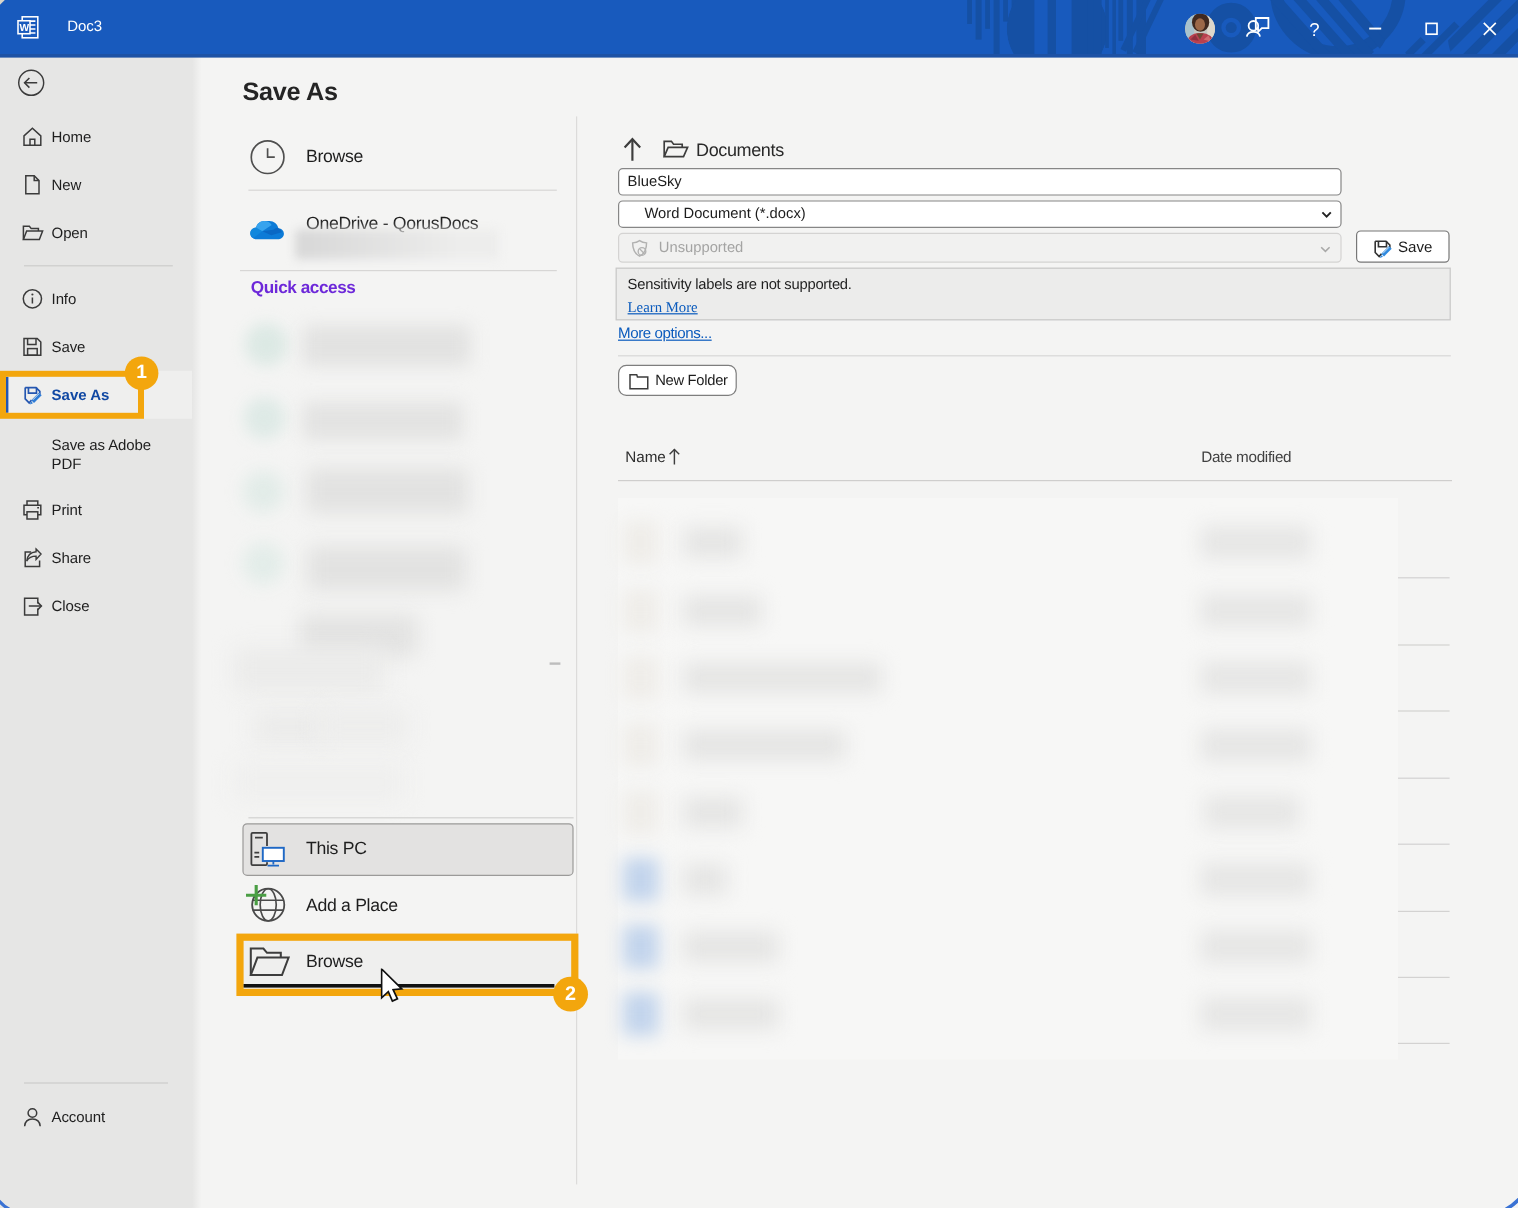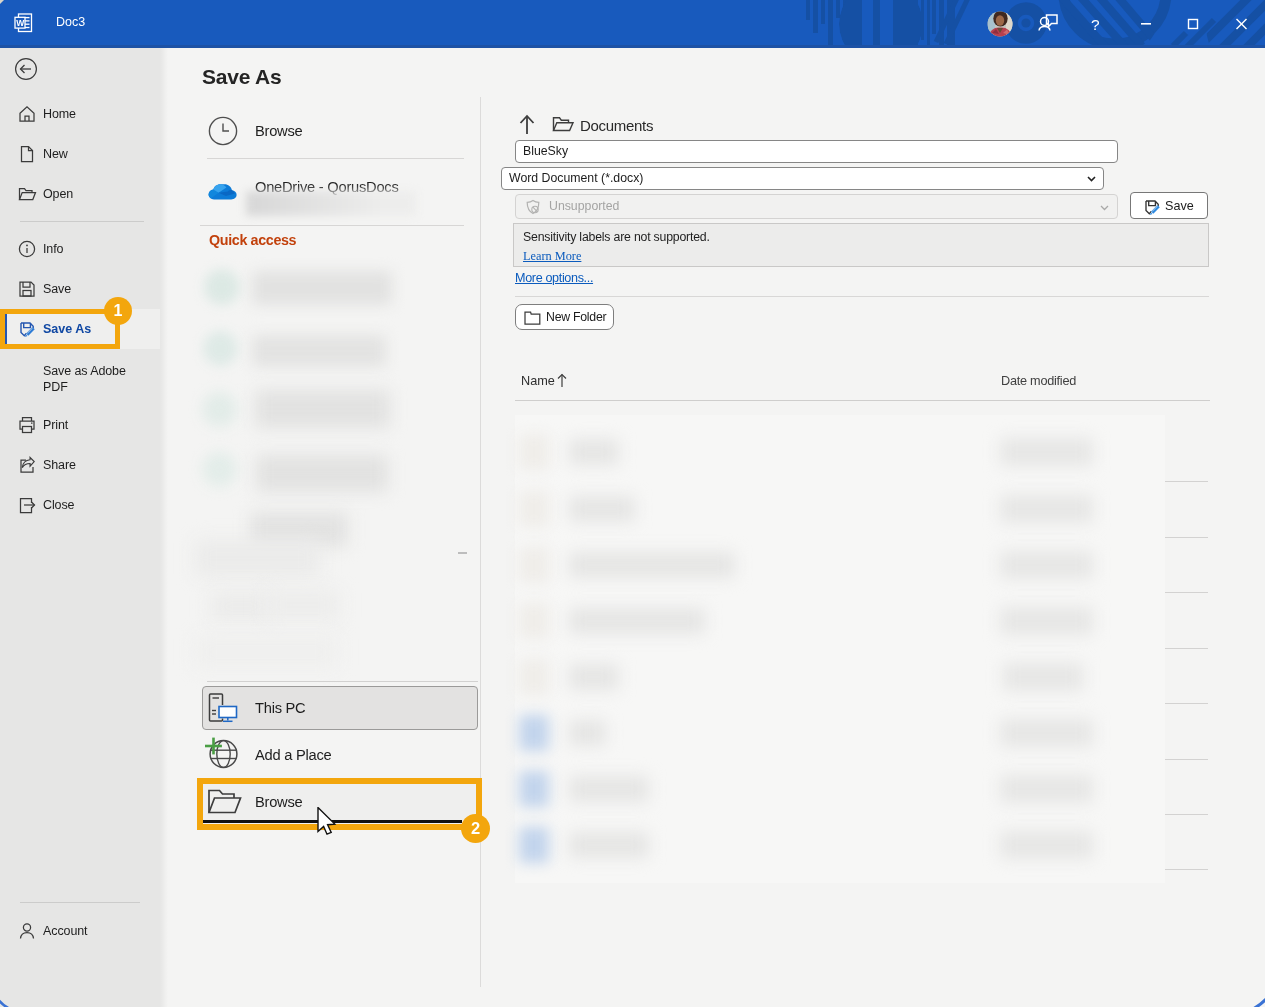--- a/index.html
+++ b/index.html
@@ -265,21 +265,21 @@
 
     <svg width="30" height="20" viewBox="0 0 30 20" style="position:absolute;left:208px;top:182px;">
       <path d="M12.4 2.2 C8.8 2.2 6 4.6 5.4 7.6 C2.4 8 0.6 10 0.6 12.6 C0.6 15.5 3 17.4 6 17.4 H23.2 C26.2 17.4 28.6 15.6 28.6 12.8 C28.6 10.2 26.6 8.4 24 8.2 C23.2 4.7 20.2 2.2 16.6 2.2 Z" fill="#0d7bd7"></path>
       <path d="M5.4 7.6 C6 4.6 8.8 2.2 12.4 2.2 C15 2.2 17.2 3.5 18.4 5.4 L10.6 10.8 L5 9 C5 8.5 5.1 8 5.4 7.6 Z" fill="#36a3ee"></path>
       <path d="M0.6 12.6 C0.6 10 2.4 8 5.4 7.6 L10.6 10.8 L3.2 16.2 C1.6 15.4 0.6 14.2 0.6 12.6 Z" fill="#1187dd"></path>
       <path d="M19.8 9.4 L10.6 10.8 L18 14 L26.9 11.6 C26.2 9.8 25 8.5 24 8.2 C22.8 7.8 21 8.2 19.8 9.4 Z" fill="#0a66c2" opacity="0.9"></path>
     </svg>
     <div class="abs mid-item-lbl" style="left:255px;top:179px;">OneDrive - QorusDocs</div>
     <div class="abs" style="left:246px;top:191px;width:170px;height:25px;background:linear-gradient(to right,#d7d7d7,#ededec 80%);filter:blur(4px);border-radius:3px;"></div>
     <div class="sep" style="left:200px;top:225px;width:264px;background:#d7d6d5;"></div>
-    <div class="abs" style="left:209px;top:231.5px;font-size:14.3px;font-weight:bold;color:#c2410c;letter-spacing:-0.35px;">Quick access</div>
+    <div class="abs" style="left:209px;top:231.5px;font-size:14.3px;font-weight:bold;color:#6d28d9;letter-spacing:-0.35px;">Quick access</div>
 
     <div class="abs" style="left:204px;top:269px;width:36px;height:36px;border-radius:50%;background:#dae8e3;filter:blur(6px);opacity:.9;"></div>
     <div class="abs" style="left:252px;top:271px;width:140px;height:34px;background:#e2e2e1;filter:blur(7px);border-radius:4px;"></div>
     <div class="abs" style="left:203px;top:331px;width:35px;height:35px;border-radius:50%;background:#dce9e5;filter:blur(6px);opacity:.9;"></div>
     <div class="abs" style="left:252px;top:335px;width:134px;height:32px;background:#e3e3e2;filter:blur(7px);border-radius:4px;"></div>
     <div class="abs" style="left:202px;top:392px;width:35px;height:35px;border-radius:50%;background:#e0ebe7;filter:blur(7px);opacity:.9;"></div>
     <div class="abs" style="left:255px;top:390px;width:135px;height:38px;background:#e2e2e1;filter:blur(8px);border-radius:4px;"></div>
     <div class="abs" style="left:202px;top:452px;width:35px;height:35px;border-radius:50%;background:#e1ece8;filter:blur(7px);opacity:.9;"></div>
     <div class="abs" style="left:256px;top:455px;width:132px;height:37px;background:#e2e2e1;filter:blur(8px);border-radius:4px;"></div>
     <div class="abs" style="left:250px;top:512px;width:98px;height:35px;background:#e3e3e2;filter:blur(8px);border-radius:4px;"></div>
@@ -336,21 +336,21 @@
       <path d="M3.5 10 L10 3 L16.5 10" fill="none" stroke="#3d3d3d" stroke-width="1.8"></path>
     </svg>
     <svg width="24" height="18" viewBox="0 0 24 18" style="position:absolute;left:552px;top:116px;">
       <path d="M1.5 14.5 V1.8 H7.5 L9.3 4.2 H16.5 V6.8" fill="none" stroke="#3d3d3d" stroke-width="1.4"></path>
       <path d="M1.5 14.5 L4.8 6.8 H21 L17.6 14.5 Z" fill="none" stroke="#3d3d3d" stroke-width="1.4"></path>
     </svg>
     <div class="abs" style="left:580px;top:116.5px;font-size:15px;letter-spacing:-0.3px;color:#292929;">Documents</div>
 
     <div class="inputbox" style="left:515px;top:140px;width:603px;height:23px;line-height:21px;padding-left:7px;">BlueSky</div>
 
-    <div class="inputbox" style="left:501px;top:167px;width:603px;height:23px;line-height:21px;padding-left:7px;">Word Document (*.docx)
+    <div class="inputbox" style="left:515px;top:167px;width:603px;height:23px;line-height:21px;padding-left:21px;">Word Document (*.docx)
       <svg width="9" height="6" style="position:absolute;right:7px;top:8px;">
           <path d="M1 1 L4.5 4.5 L8 1" fill="none" stroke="#222222" stroke-width="1.6"></path>
         </svg>
     </div>
 
     <div class="inputbox" style="left:515px;top:194px;width:603px;height:25px;line-height:23px;background:#f1f1f0;border-color:#d4d3d2;color:#a4a4a3;padding-left:33px;">Unsupported
       <svg width="16" height="16" viewBox="0 0 16 16" style="position:absolute;left:9px;top:4px;">
         <path d="M8 1.5 C9.8 2.8 11.6 3.3 13.8 3.4 C13.8 8.6 12 12.3 8 14.5 C4 12.3 2.2 8.6 2.2 3.4 C4.4 3.3 6.2 2.8 8 1.5 Z" fill="none" stroke="#b2b2b1" stroke-width="1.2"></path>
         <circle cx="10" cy="10.5" r="3.2" fill="none" stroke="#b2b2b1" stroke-width="1.1"></circle>
         <line x1="7.9" y1="8.2" x2="12.2" y2="12.7" stroke="#b2b2b1" stroke-width="1.1"></line>

